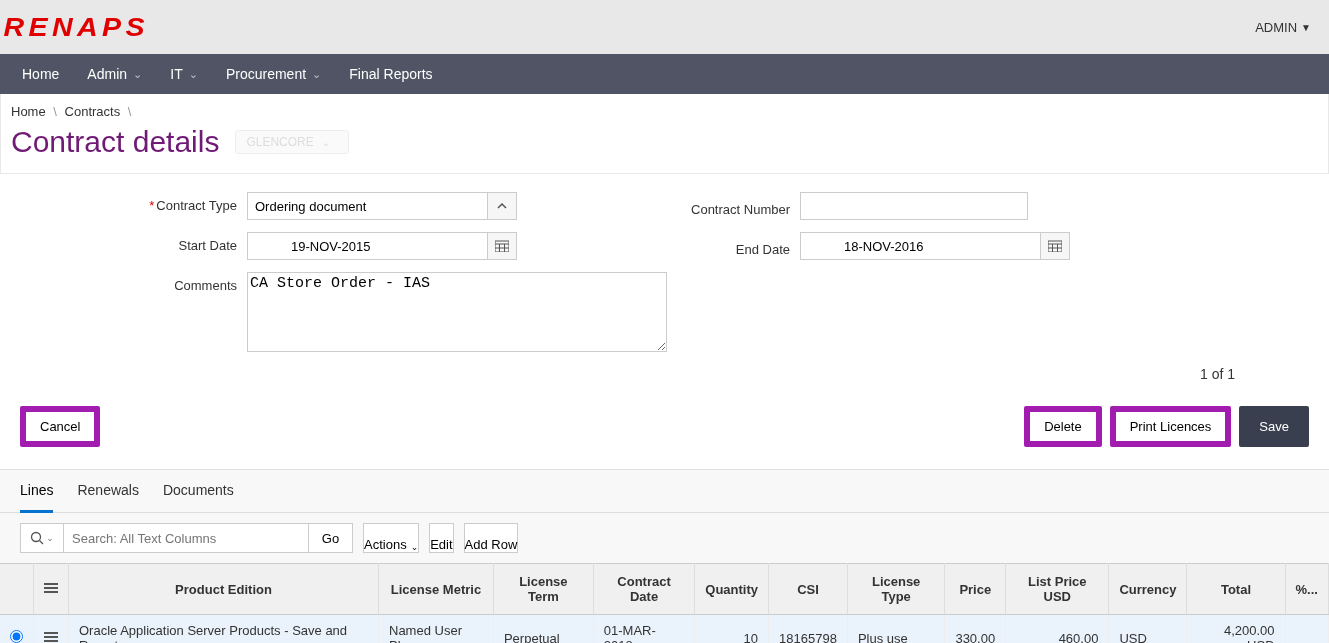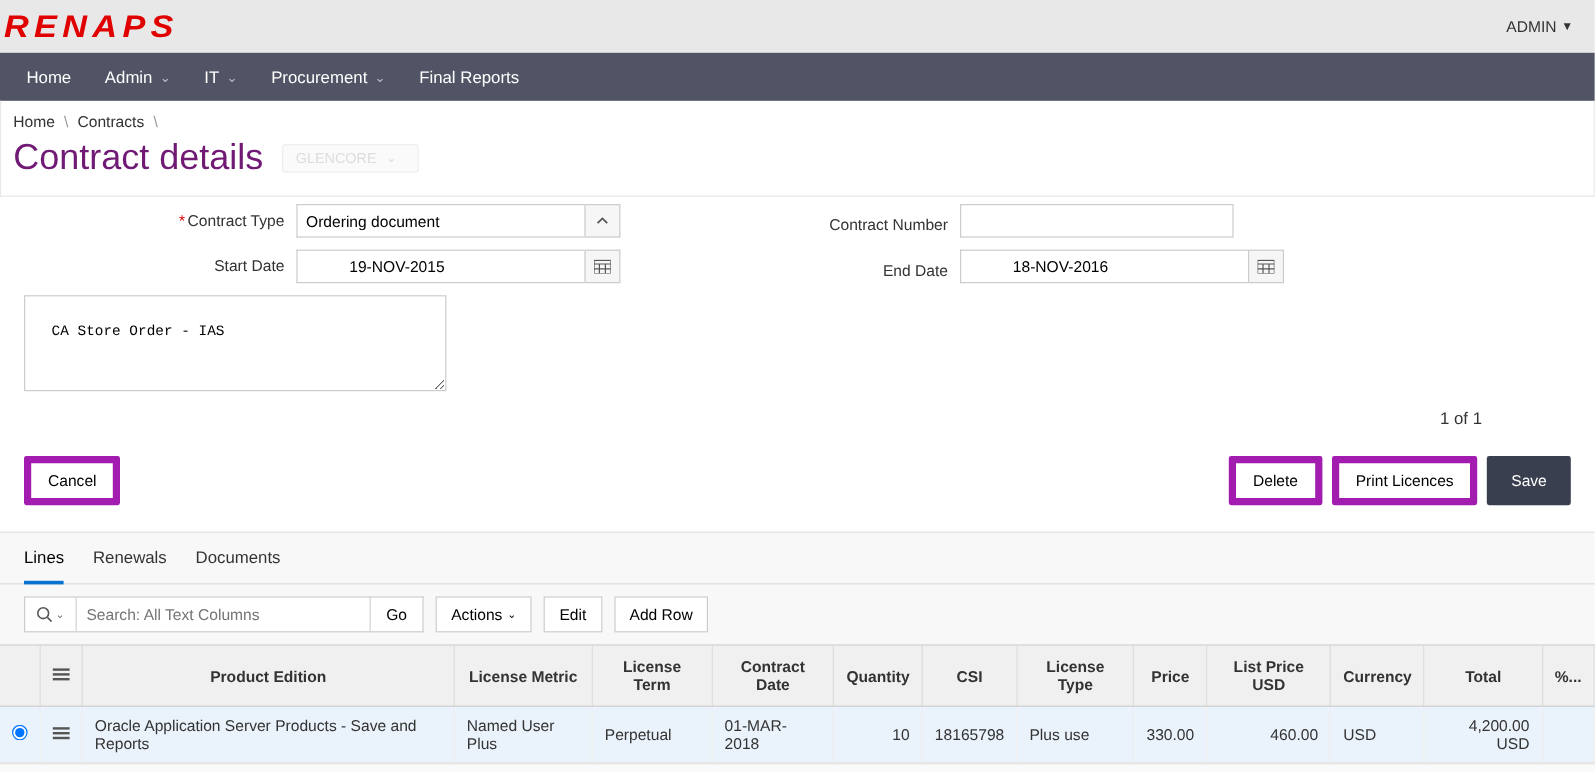--- a/index.html
+++ b/index.html
@@ -1,62 +1,62 @@
 <!DOCTYPE html>
 <html><head>
 <meta charset="utf-8">
 <style>
 * { box-sizing: border-box; margin: 0; padding: 0; }
 body { font-family: 'Segoe UI', Tahoma, Arial, sans-serif; font-size: 13px; color: #333; background: #fff; width: 1329px; }
-.header-bar { background: #e8e8e8; height: 44px; display: flex; align-items: center; justify-content: space-between; padding: 0 18px 0 10px; }
+.header-bar { background: #e8e8e8; height: 54px; display: flex; align-items: center; justify-content: space-between; padding: 0 18px 0 10px; }
 .logo { font-family: Arial, sans-serif; font-weight: bold; font-size: 26px; color: #e00000; letter-spacing: 4px; font-style: italic; transform: scaleX(1.1); }
 .admin-menu { font-size: 13px; color: #333; cursor: pointer; display: flex; align-items: center; gap: 4px; }
 .admin-menu .caret { font-size: 10px; }
 .nav-bar { background: #505464; height: 40px; display: flex; align-items: center; padding: 0 8px; }
 .nav-item { color: #fff; padding: 0 14px; font-size: 14px; cursor: pointer; display: flex; align-items: center; gap: 6px; height: 100%; }
 .nav-item .chev { font-size: 11px; color: #c0c0ce; }
 .content-wrap { border: 1px solid #e8e8e8; border-top: none; margin: 0; }
 .breadcrumb { padding: 10px 10px 6px 10px; font-size: 13px; color: #333; }
 .breadcrumb .sep { color: #999; padding: 0 4px; }
 .breadcrumb a { color: #333; text-decoration: none; }
 .page-title-row { display: flex; align-items: center; gap: 16px; padding: 0 10px 14px 10px; }
 .page-title { font-size: 30px; font-weight: 400; color: #701a75; }
 .org-select { border: 1px solid #eee; background: #fafafa; color: #ddd; font-size: 12px; padding: 4px 18px 4px 10px; border-radius: 3px; display: flex; align-items: center; gap: 8px; }
 .org-select .chev { color: #ddd; font-size: 10px; }
 .form-region { padding: 6px 20px 10px 20px; }
-.form-row { display: flex; margin-bottom: 10px; }
+.form-row { display: flex; margin-bottom: 10px; margin-top: 12px; }
 .left-col { display: flex; align-items: flex-start; width: 660px; }
 .right-col { display: flex; align-items: center; }
 .field-label { width: 227px; text-align: right; padding-right: 10px; font-size: 13px; color: #333; padding-top: 6px; }
 .req { color: #d00; padding-right: 2px; }
 .text-input { border: 1px solid #ccc; background: #fff; height: 28px; padding: 0 7px; font-size: 13px; }
 .text-input.ct { width: 240px; border-right: none; }
 .combo-btn { width: 30px; height: 28px; border: 1px solid #ccc; background: #f6f6f6; display: flex; align-items: center; justify-content: center; cursor: pointer; }
 .combo-btn svg { width: 10px; height: 10px; }
 .date-input { width: 240px; border-right: none; padding-left: 43px; }
 .date-btn { width: 30px; height: 28px; border: 1px solid #ccc; background: #f6f6f6; display: flex; align-items: center; justify-content: center; cursor: pointer; }
 .date-btn svg { width: 14px; height: 12px; }
-.textarea { border: 1px solid #ccc; width: 352px; height: 80px; padding: 22px; font-family: 'Courier New', monospace; font-size: 12px; resize: both; background: #fff; }
+.textarea { border: 1px solid #ccc; width: 420px; height: 80px; padding: 2px; font-family: 'Courier New', monospace; font-size: 15px; resize: both; background: #fff; }
 .cn-input { width: 228px; }
 .right-col .field-label { width: 120px; }
 .counter-row { text-align: right; padding: 4px 74px 4px 0; font-size: 14px; }
 .button-row { display: flex; justify-content: space-between; padding: 10px 20px 22px 20px; }
 .btn { border: 6px solid #a21caf; background: #fff; padding: 7px 14px; font-size: 13px; cursor: pointer; border-radius: 2px; }
 .btn.primary { background: #3a3f4f; color: #fff; border-color: #3a3f4f; }
 .btn-group-right { display: flex; gap: 8px; }
 .tabs-region { background: #f8f8f8; border-top: 1px solid #e0e0e0; }
 .tabs { display: flex; gap: 24px; padding: 0 20px; border-bottom: 1px solid #ddd; }
 .tab { padding: 12px 0; font-size: 14px; color: #333; cursor: pointer; }
 .tab.active { color: #000; border-bottom: 3px solid #0572ce; margin-bottom: -1px; }
 .toolbar { display: flex; gap: 10px; padding: 10px 20px; align-items: center; }
 .search-combo { display: flex; }
 .search-btn { border: 1px solid #ccc; background: #fff; width: 44px; height: 30px; display: flex; align-items: center; justify-content: center; cursor: pointer; gap:2px; }
 .search-input { border: 1px solid #ccc; border-left: none; height: 30px; width: 245px; padding: 0 8px; font-size: 13px; }
 .go-btn { border: 1px solid #ccc; border-left: none; background: #fff; height: 30px; width: 44px; cursor: pointer; font-size:13px;}
-.tb-btn { border: 1px solid #ccc; background: #fff; height: 30px; padding: 0 12px; cursor: pointer; display: flex; align-items: center; gap: 4px; font-size:13px;}
+.tb-btn { border: 1px solid #ccc; background: #fff; height: 30px; padding: 0 0; cursor: pointer; display: flex; align-items: flex-end; gap: 4px; font-size:13px;}
 .ig-table { width: calc(100% - 0px); border-collapse: collapse; background: #fff; margin: 0; }
 .ig-table th { background: #f0f0f0; border-top: 1px solid #ccc; border-bottom: 1px solid #ccc; border-right: 1px solid #ddd; text-align: center; padding: 10px 10px; font-weight: 600; font-size: 13px; }
 .ig-table td { border-bottom: 1px solid #e6e6e6; border-right: 1px solid #eee; padding: 8px 10px; font-size: 13px; }
 .ig-table tbody tr { background: #eaf2fb; }
 .radio-cell { width: 32px; text-align: center; }
 .menu-cell { width: 34px; text-align: center; color: #555; }
 .num-right { text-align: right; }
 .footer-row { display: flex; justify-content: space-between; padding: 10px 20px; font-size: 13px; color: #555; border-top:1px solid #e0e0e0; background:#fafafa;}
 .ham-icon { display:inline-block; width:14px; }
 .ham-icon span{display:block;height:2px;background:#555;margin:2px 0;}
@@ -151,20 +151,21 @@
             <line x1="4.5" y1="4" x2="4.5" y2="12" stroke="#555"></line>
             <line x1="9.5" y1="4" x2="9.5" y2="12" stroke="#555"></line>
             <line x1="0" y1="8" x2="14" y2="8" stroke="#555"></line>
           </svg>
       </div>
     </div>
   </div>
 
   <div class="form-row">
     <div class="left-col">
+      <div class="field-label">Comments</div>
       <textarea class="textarea" style="">CA Store Order - IAS</textarea>
     </div>
   </div>
 
   <div class="counter-row">1 of 1</div>
 </div>
 
 <div class="button-row">
   <button class="btn">Cancel</button>
   <div class="btn-group-right">

